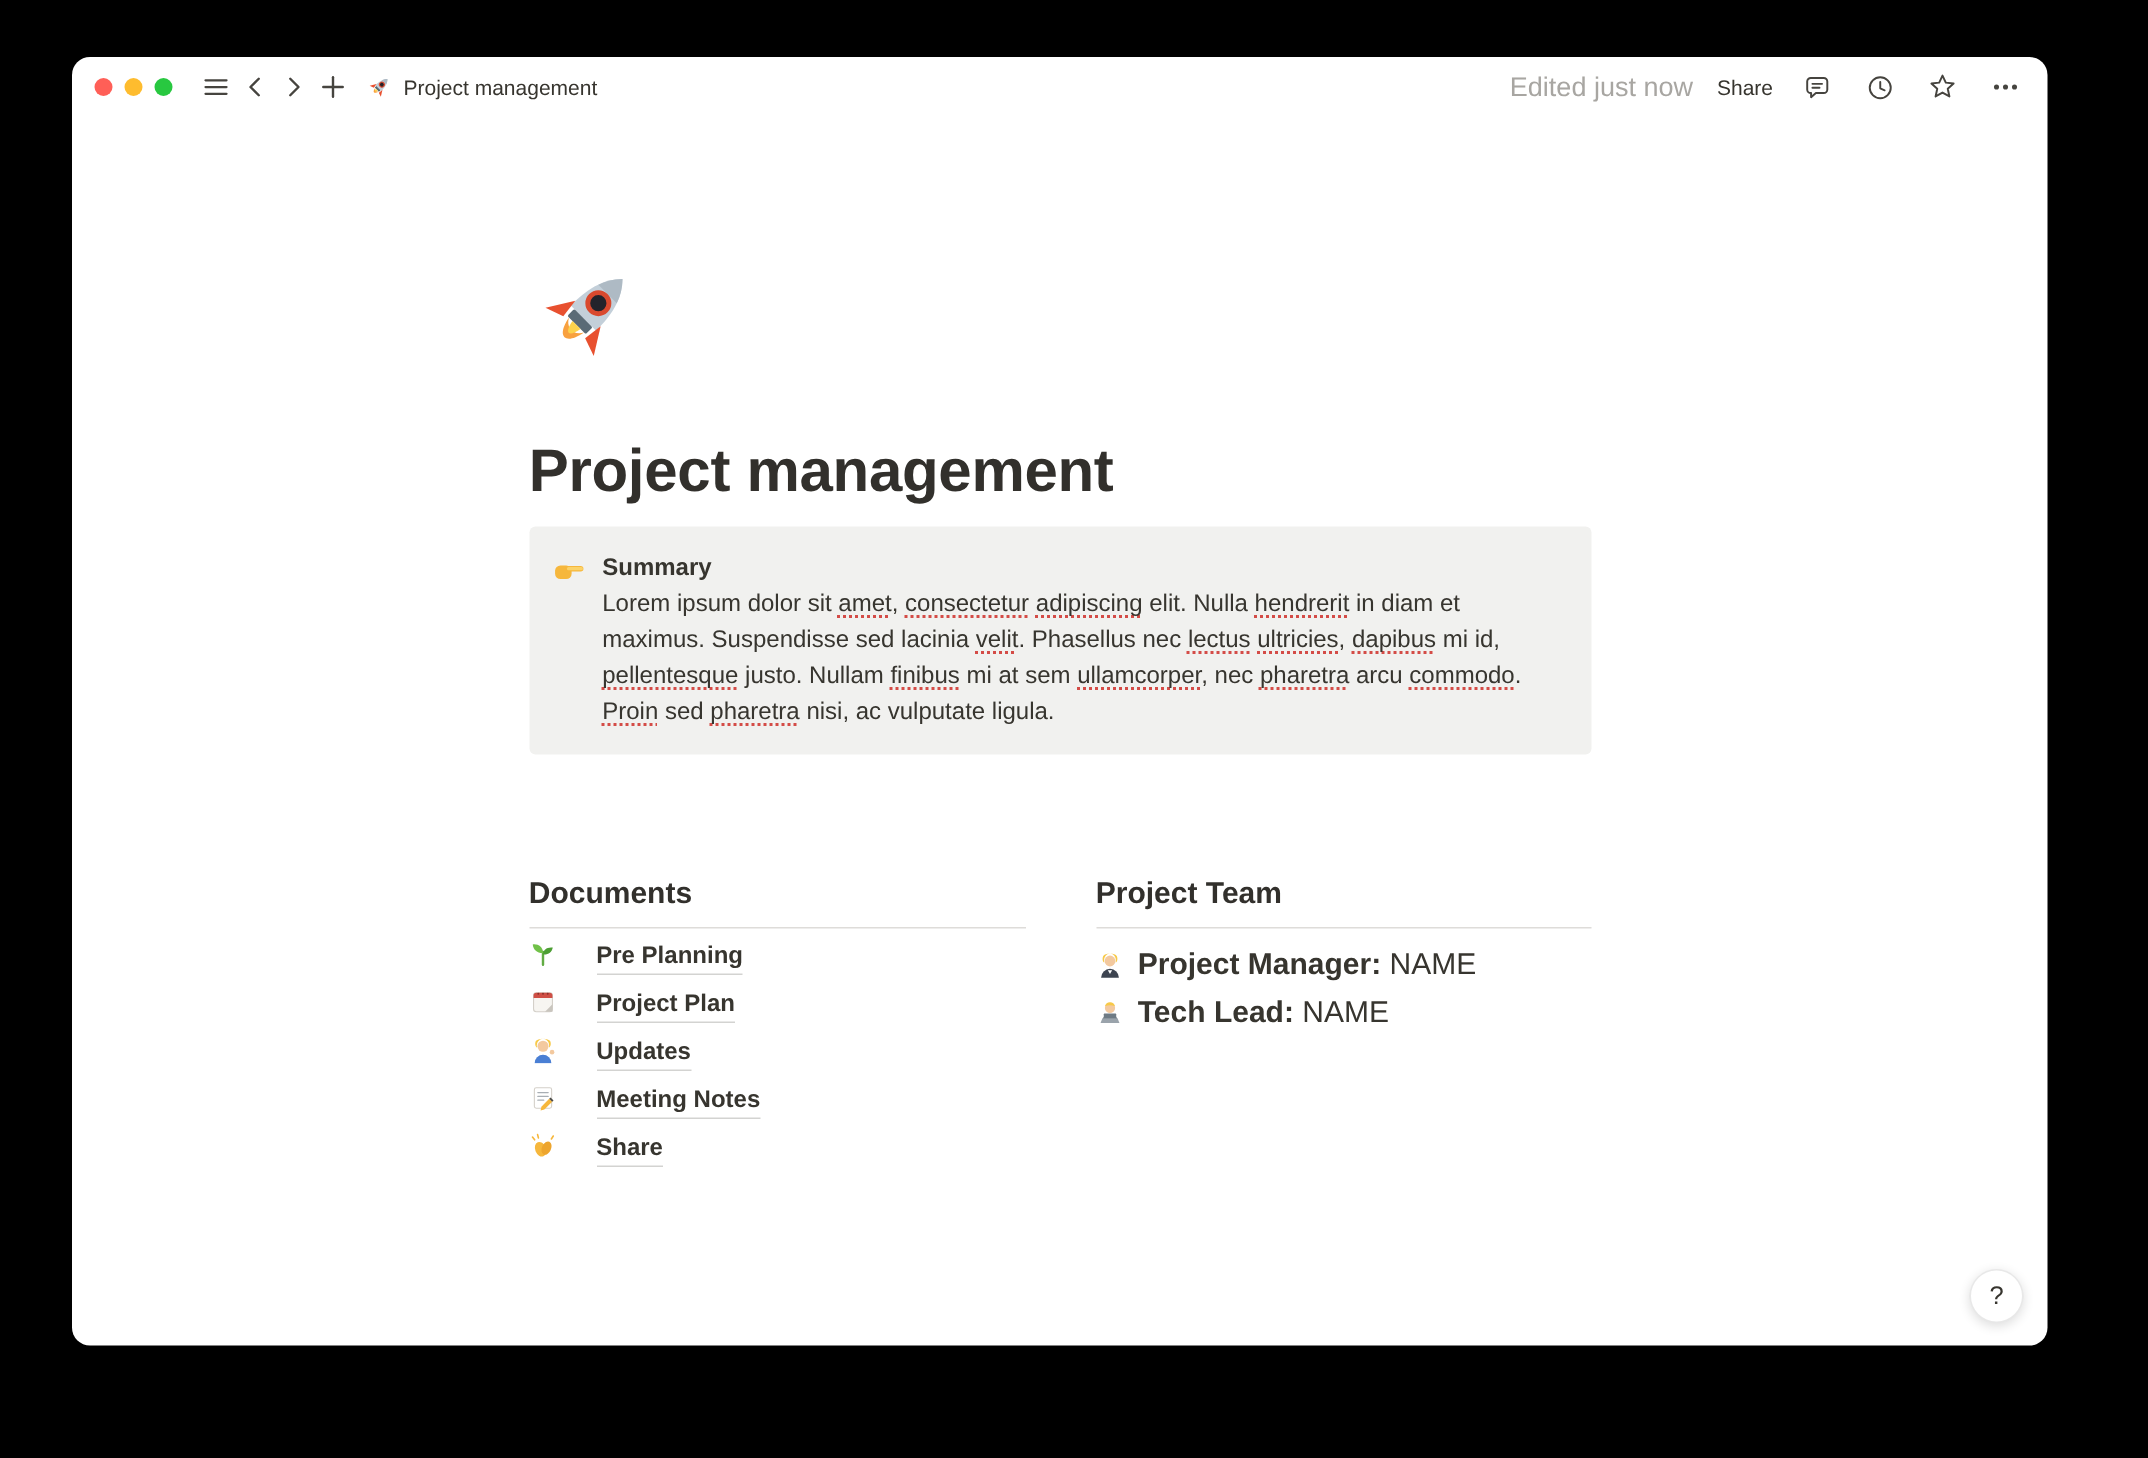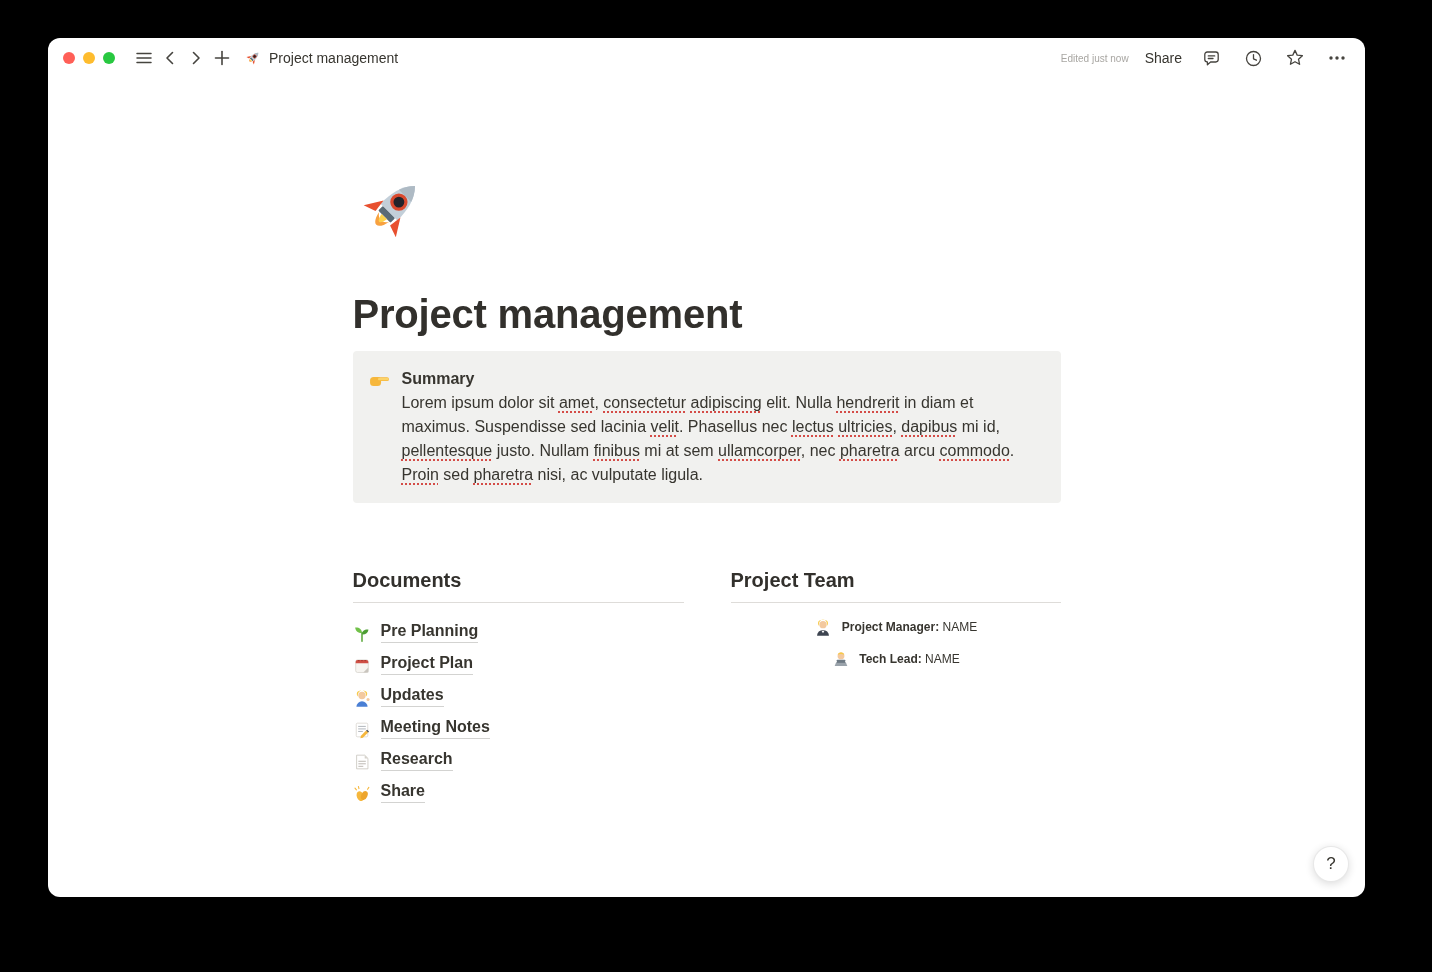--- a/index.html
+++ b/index.html
@@ -22,21 +22,21 @@
   .dot.green { background: #28c840; }
   .tb-btn {
     display: flex; align-items: center; justify-content: center;
     width: 26px; height: 26px; border: none; background: transparent; cursor: pointer;
     color: #46443f;
   }
   .tb-btn svg { display: block; }
   .breadcrumb { display: flex; align-items: center; gap: 7px; margin-left: 8px; cursor: pointer; }
   .breadcrumb .bc-title { font-size: 14px; color: #37352f; }
   .tb-right { margin-left: auto; display: flex; align-items: center; gap: 16px; }
-  .edited { font-size: 10px; color: #a8a6a2; white-space: nowrap; }
+  .edited { font-size: 18px; color: #a8a6a2; white-space: nowrap; }
   .share { font-size: 14px; color: #37352f; background: none; border: none; cursor: pointer; font-family: inherit; }
 
   
   .page-scroll { height: calc(100% - 40px); overflow: hidden; position: relative; }
   .content { width: 708px; margin: 0 auto; padding-top: 92px; }
 
   .page-icon { width: 78px; height: 78px; cursor: pointer; }
   .page-icon svg { width: 78px; height: 78px; display: block; }
 
   .page-title { margin-top: 44px; font-size: 40px; font-weight: 700; letter-spacing: -0.2px; color: #32302c; cursor: text; }
@@ -48,30 +48,30 @@
   .callout-icon { width: 22px; flex: none; }
   .callout-icon svg { width: 21px; height: 21px; display: block; margin-top: 2px; }
   .callout-heading { font-weight: 700; }
   .callout-text { color: #37352f; }
   .misspelled {
     text-decoration: underline dotted #d44c47;
     text-decoration-thickness: 1.5px;
     text-underline-offset: 3px;
   }
 
-  .columns { display: grid; grid-template-columns: 331px 330px; column-gap: 47px; margin-top: 64px; }
+  .columns { display: grid; grid-template-columns: 331px 330px; column-gap: 47px; margin-top: 80px; }
   .col-heading { font-size: 20px; font-weight: 700; line-height: 26px; color: #32302c; }
   .col-divider { height: 1px; background: #dedcd9; margin-top: 9px; margin-bottom: 8px; }
 
-  .doc-row { display: flex; align-items: flex-end; gap: 9px; height: 32px; cursor: pointer; }
+  .doc-row { display: flex; align-items: flex-start; gap: 26px; height: 32px; cursor: pointer; }
   .doc-label {
     font-size: 16px; font-weight: 600; color: #37352f;
     border-bottom: 1.5px solid rgba(55,53,47,0.22); padding-bottom: 1px; line-height: 21px;
   }
-  .team-row { display: flex; align-items: center; gap: 9px; height: 32px; font-size: 12px; justify-content: center; }
+  .team-row { display: flex; align-items: center; gap: 9px; height: 32px; font-size: 20px; }
   .team-role { font-weight: 700; }
   .team-name { font-weight: 400; }
 
   .emoji { display: inline-flex; align-items: center; justify-content: center; width: 19px; flex: none; }
   .emoji svg { width: 18px; height: 18px; display: block; }
 
   .help-btn {
     position: absolute; right: 16px; bottom: 15px; width: 36px; height: 36px;
     border-radius: 50%; background: #fff; border: 1px solid rgba(0,0,0,0.09);
     box-shadow: 0 2px 8px rgba(0,0,0,0.14);
@@ -271,34 +271,20 @@
                     </g>
                     <path d="M8.8 16.4 L14.6 10.6 L16.8 12.8 L11 18.6 L8.2 19.2 Z" fill="#f6b73c"></path>
                     <path d="M14.6 10.6 L16.8 12.8 L17.8 11.8 L15.6 9.6 Z" fill="#4a4a48"></path>
                   </svg>
                 </span>
     <span class="doc-label">Meeting Notes</span>
   </div>
               <div class="doc-row">
     <span class="emoji">
                   <svg viewBox="0 0 20 20">
-                    <path d="M4 2.4 h9 l3.6 3.6 v11.6 H4 Z" fill="#fff" stroke="#c9c5be" stroke-width="0.9"></path>
-                    <path d="M13 2.4 v3.6 h3.6 Z" fill="#d6d2cb"></path>
-                    <g stroke="#b5b1aa" stroke-width="1" stroke-linecap="round">
-                      <line x1="6.4" y1="9.2" x2="13.8" y2="9.2"></line>
-                      <line x1="6.4" y1="12" x2="13.8" y2="12"></line>
-                      <line x1="6.4" y1="14.8" x2="11" y2="14.8"></line>
-                    </g>
-                  </svg>
-                </span>
-    <span class="doc-label">Research</span>
-  </div>
-              <div class="doc-row">
-    <span class="emoji">
-                  <svg viewBox="0 0 20 20">
                     <g stroke="#f6b73c" stroke-width="1.2" stroke-linecap="round">
                       <line x1="2.2" y1="3.4" x2="3.8" y2="5.4"></line>
                       <line x1="6" y1="1.6" x2="6.6" y2="4"></line>
                       <line x1="17.6" y1="2.6" x2="16.2" y2="4.8"></line>
                     </g>
                     <ellipse cx="8.2" cy="12.4" rx="4" ry="5.6" transform="rotate(-22 8.2 12.4)" fill="#f6b73c"></ellipse>
                     <ellipse cx="12.6" cy="11.6" rx="3.4" ry="5.2" transform="rotate(24 12.6 11.6)" fill="#eda52e"></ellipse>
                   </svg>
                 </span>
     <span class="doc-label">Share</span>

